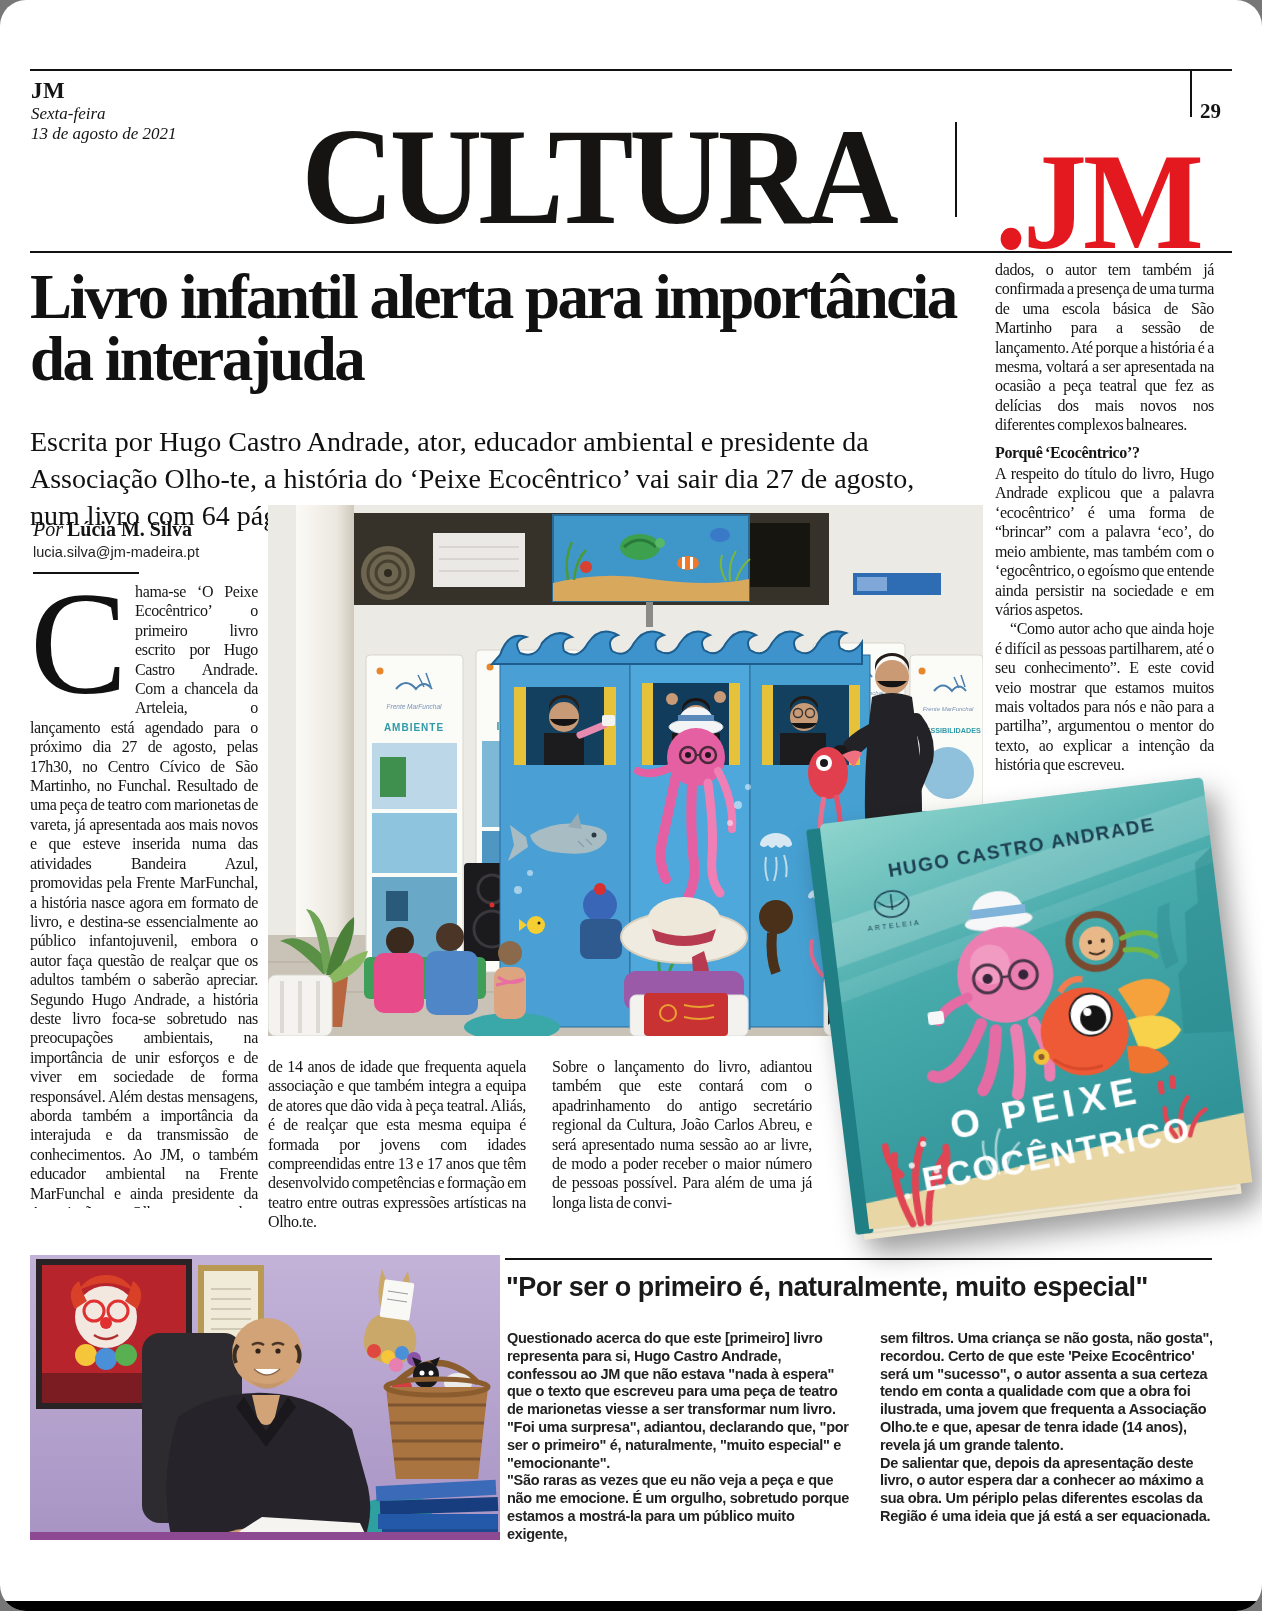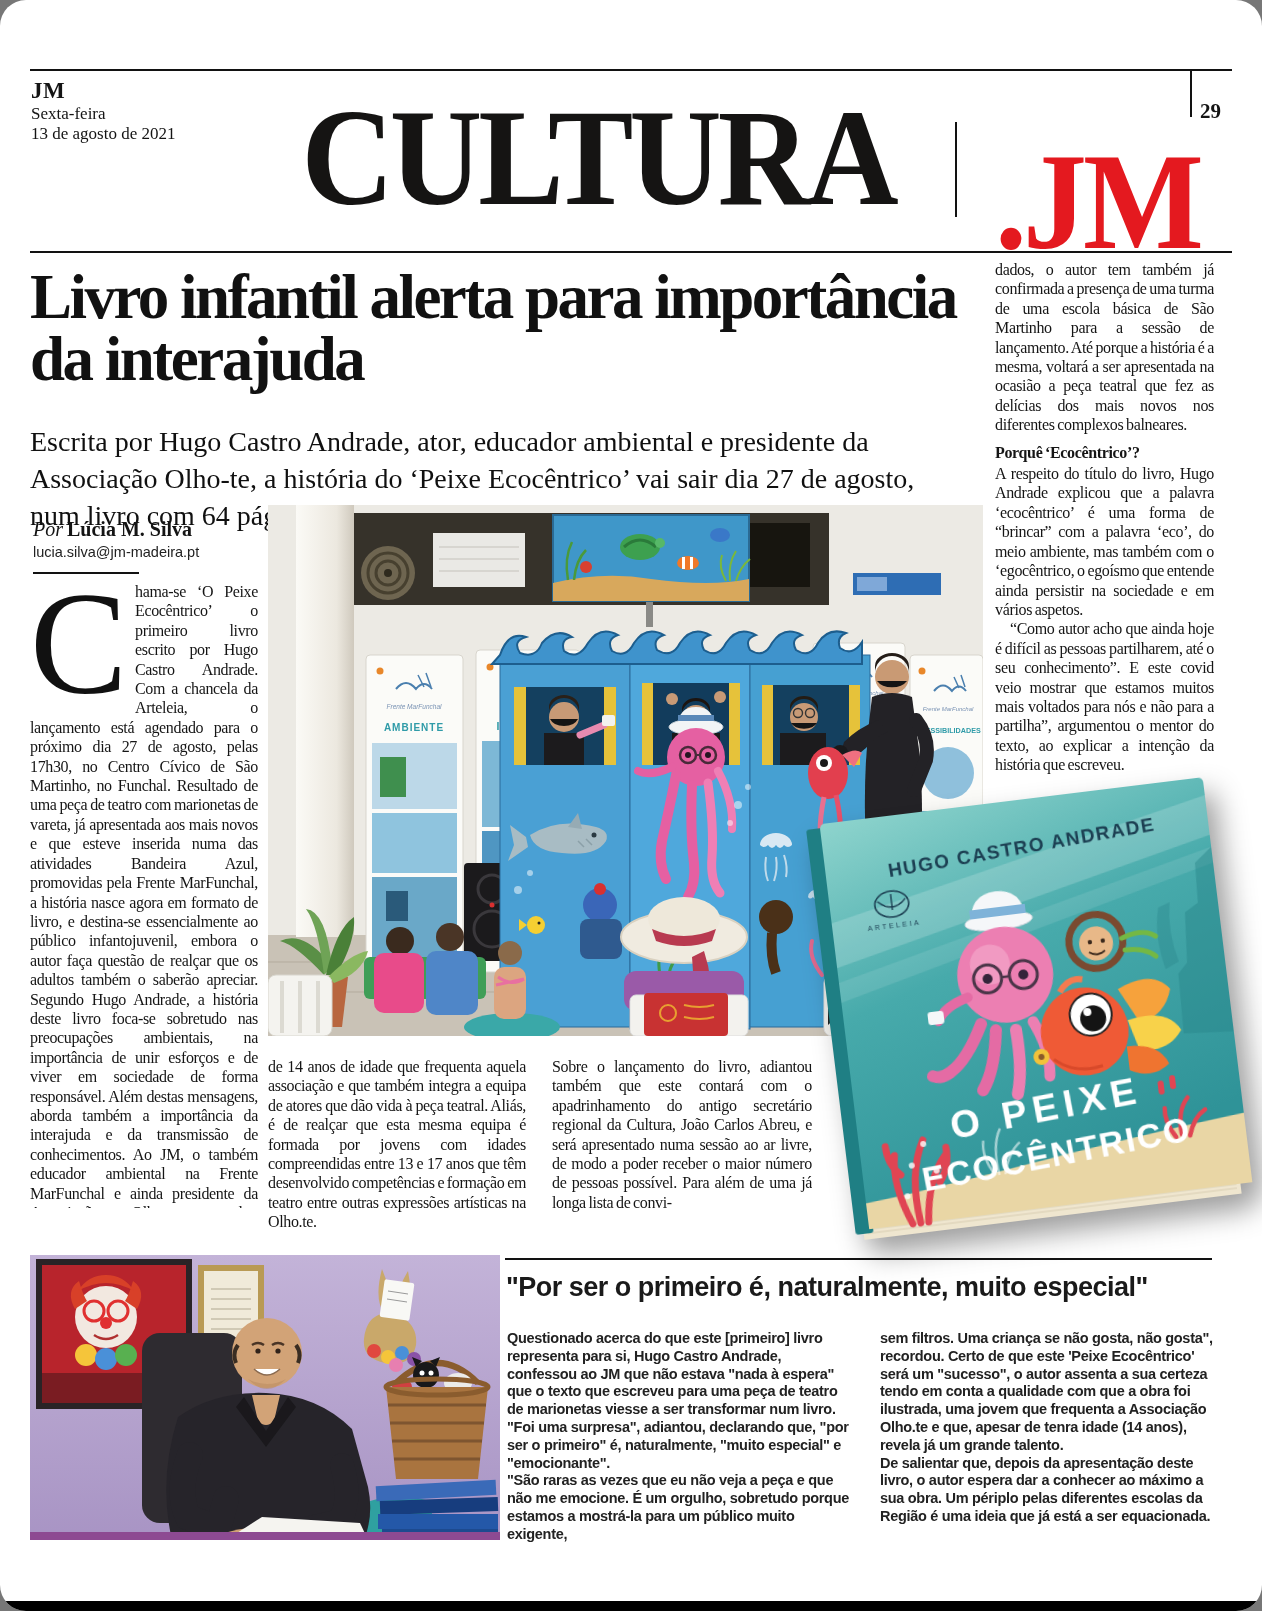--- a/index.html
+++ b/index.html
@@ -2,21 +2,21 @@
 <html><head>
 <meta charset="utf-8">
 <style>
   html,body{margin:0;padding:0;background:#777;}
   #page{position:relative;width:1262px;height:1611px;background:#fff;margin:0 auto;
         font-family:"Liberation Serif",serif;color:#141414;overflow:hidden;border-radius:26px;}
   .abs{position:absolute;}
   
   .rule{background:#121212;}
   #brand-jm{font-weight:bold;font-size:23px;letter-spacing:.5px;}
-  .dateline{font-size:17px;line-height:1.15;}
+  .dateline{font-style:italic;font-size:17px;line-height:1.15;}
   #masthead{font-weight:bold;font-size:128px;line-height:1;letter-spacing:-4px;
             transform:scaleY(1.08);transform-origin:top left;color:#151413;white-space:nowrap;}
   #masthead-red{font-weight:bold;font-size:128px;line-height:1;letter-spacing:-4px;
             transform:scaleY(1.08);transform-origin:top left;color:#e4191f;white-space:nowrap;}
   #pageno{font-weight:bold;font-size:21px;}
   
   #headline{font-weight:bold;font-size:63px;line-height:.99;letter-spacing:-2.5px;color:#111;}
   #lede{font-size:28px;line-height:1.32;color:#101010;}
   #byline .by-pre{font-style:italic;font-size:20px;}
   #byline .by-name{font-weight:bold;font-size:20px;}
@@ -45,21 +45,21 @@
 
 <div id="page">
 
   <div class="abs rule" style="left:30px;top:69px;width:1202px;height:2px;"></div>
   <div class="abs rule" style="left:1190px;top:69px;width:2px;height:48px;"></div>
   <div class="abs" style="left:31px;top:78px;">
     <div id="brand-jm">JM</div>
     <div class="dateline">Sexta-feira</div>
     <div class="dateline">13 de agosto de 2021</div>
   </div>
-  <div class="abs" style="left:248px;top:88px;width:700px;text-align:center;">
+  <div class="abs" style="left:248px;top:107px;width:700px;text-align:center;">
     <span id="masthead" style="display:inline-block;">CULTURA</span>
   </div>
   <div class="abs rule" style="left:955px;top:122px;width:2px;height:95px;"></div>
   <div class="abs" style="left:995px;top:100px;margin-top:32px;">
     <span id="masthead-red" style="display:inline-block;">.JM</span>
   </div>
   <div class="abs" id="pageno" style="left:1200px;top:99px;">29</div>
   <div class="abs rule" style="left:30px;top:251px;width:1202px;height:2px;"></div>
 
   <div class="abs" id="headline" style="left:30px;top:266px;width:930px;">Livro infantil alerta para importância da interajuda</div>

